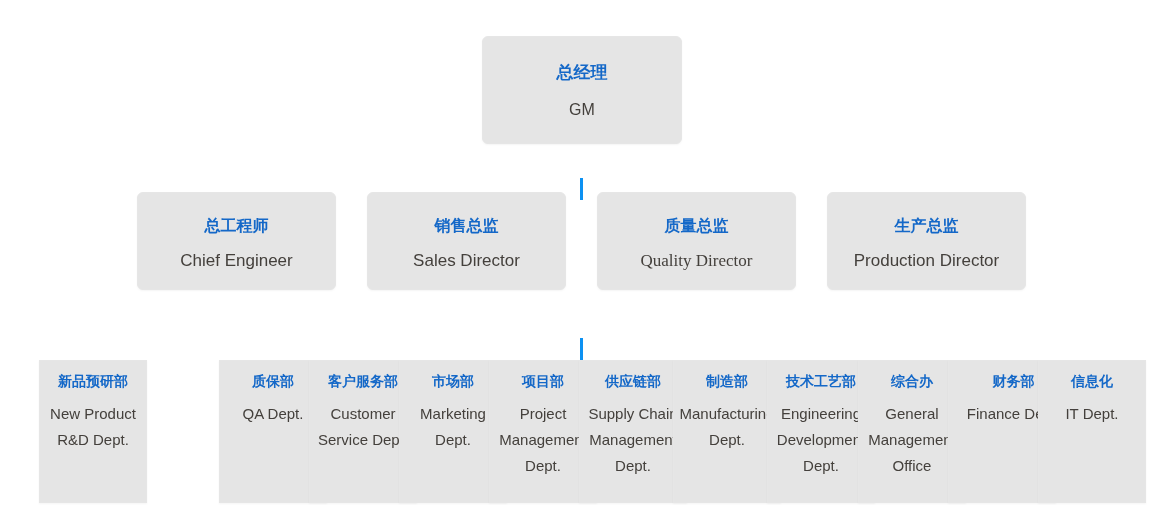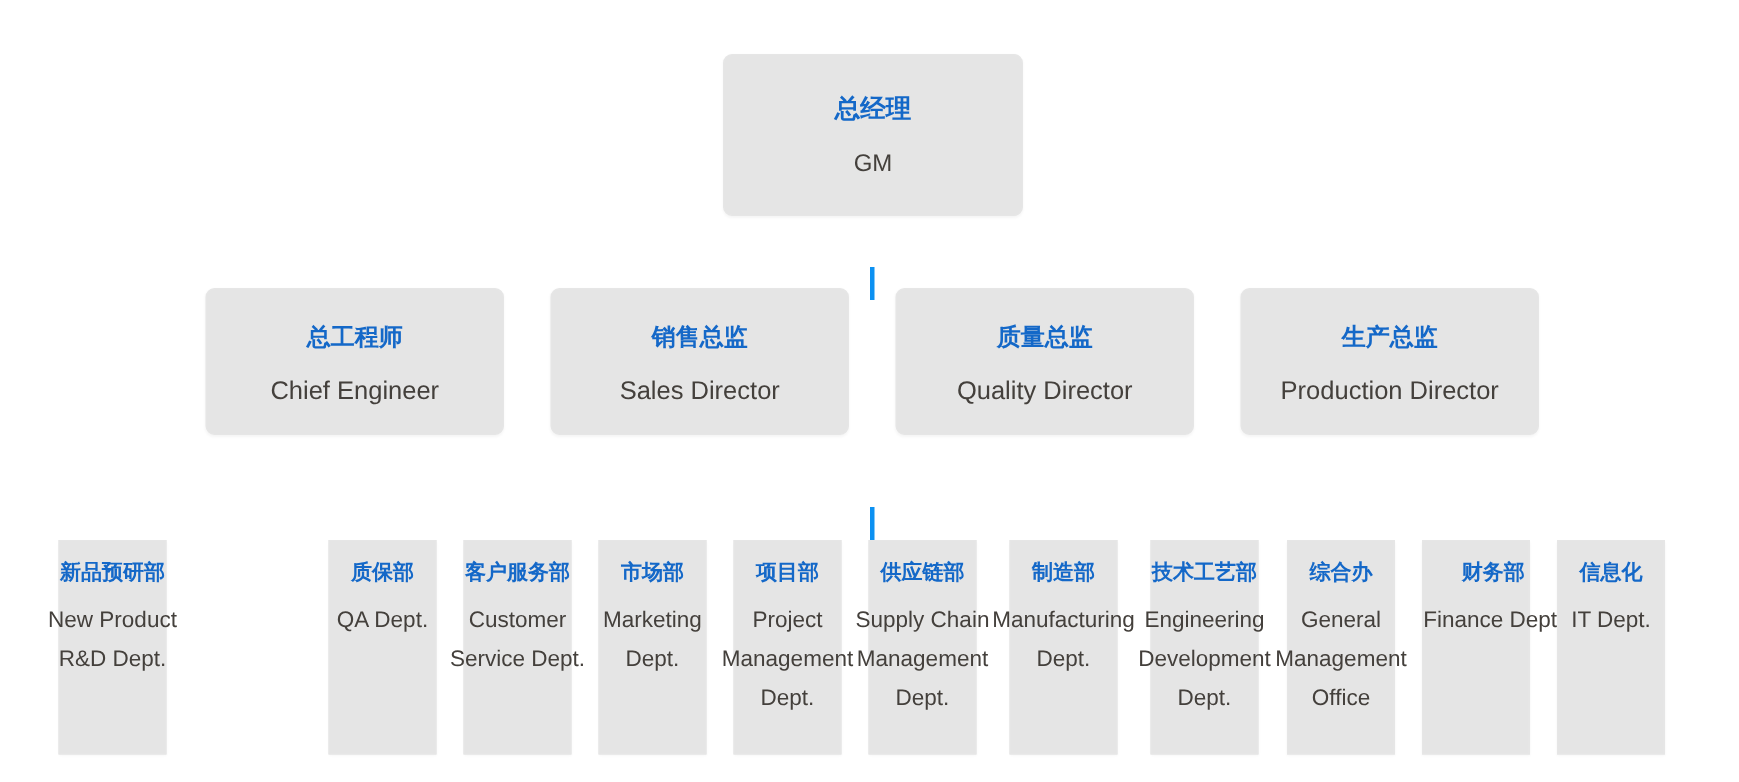--- a/index.html
+++ b/index.html
@@ -81,21 +81,21 @@
   }
   .tier2 .subtitle {
     font-size: 17px;
     line-height: 21px;
     margin-top: 13px;
   }
 
   
   .tier3 {
     border-radius: 0px;
-    width: 72px;
+    width: 108px;
     height: 143px;
     top: 360px;
     justify-content: flex-start;
     padding-top: 9px;
   }
   .tier3 .title {
     font-size: 14px;
     line-height: 22px;
   }
   .tier3 .subtitle {
@@ -127,21 +127,21 @@
   <div class="connector" style="left:580px; top:178px; height:22px;"></div>
 
   <div class="node tier2" style="left:137px;">
     <div class="title">总工程师</div>
     <div class="subtitle">Chief Engineer</div>
   </div>
   <div class="node tier2" style="left:367px;">
     <div class="title">销售总监</div>
     <div class="subtitle">Sales Director</div>
   </div>
-  <div class="node tier2" style="left:597px;">
+  <div class="node tier2" style="left:597px;font-family:Liberation Serif, serif;">
     <div class="title">质量总监</div>
     <div class="subtitle">Quality Director</div>
   </div>
   <div class="node tier2" style="left:827px;">
     <div class="title">生产总监</div>
     <div class="subtitle">Production Director</div>
   </div>
 
   <div class="connector" style="left:580px; top:338px; height:22px;"></div>
 

